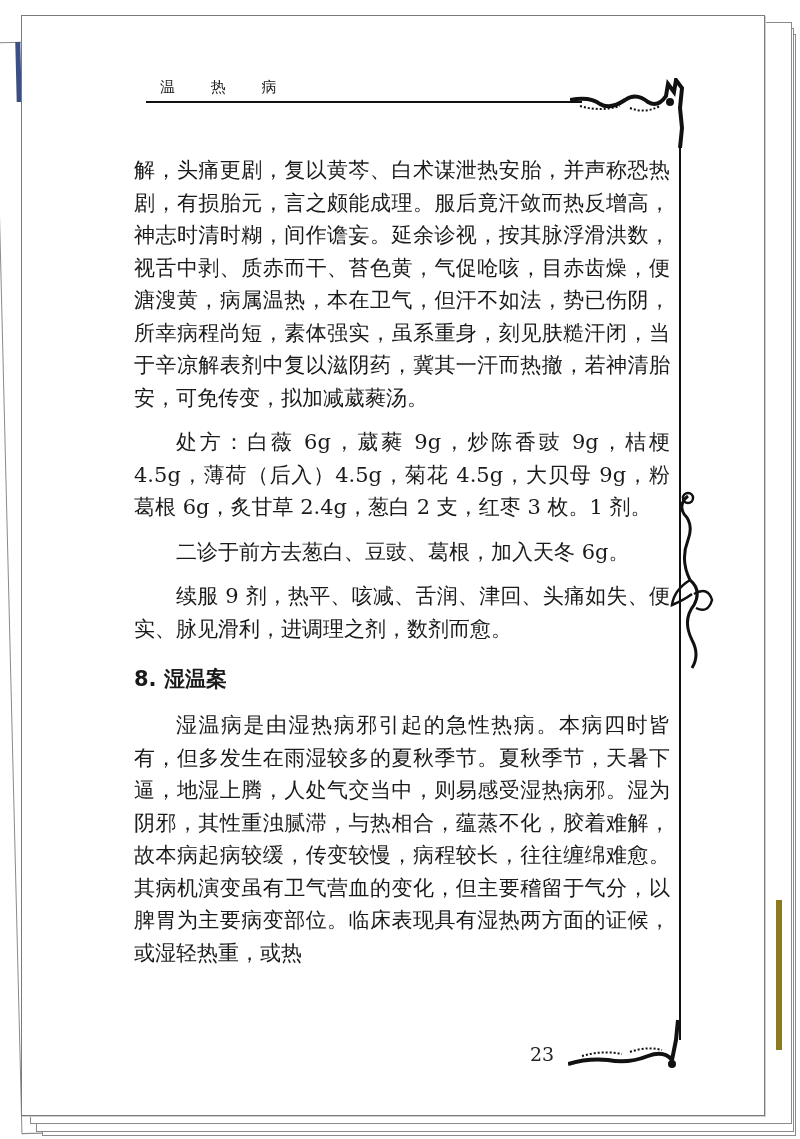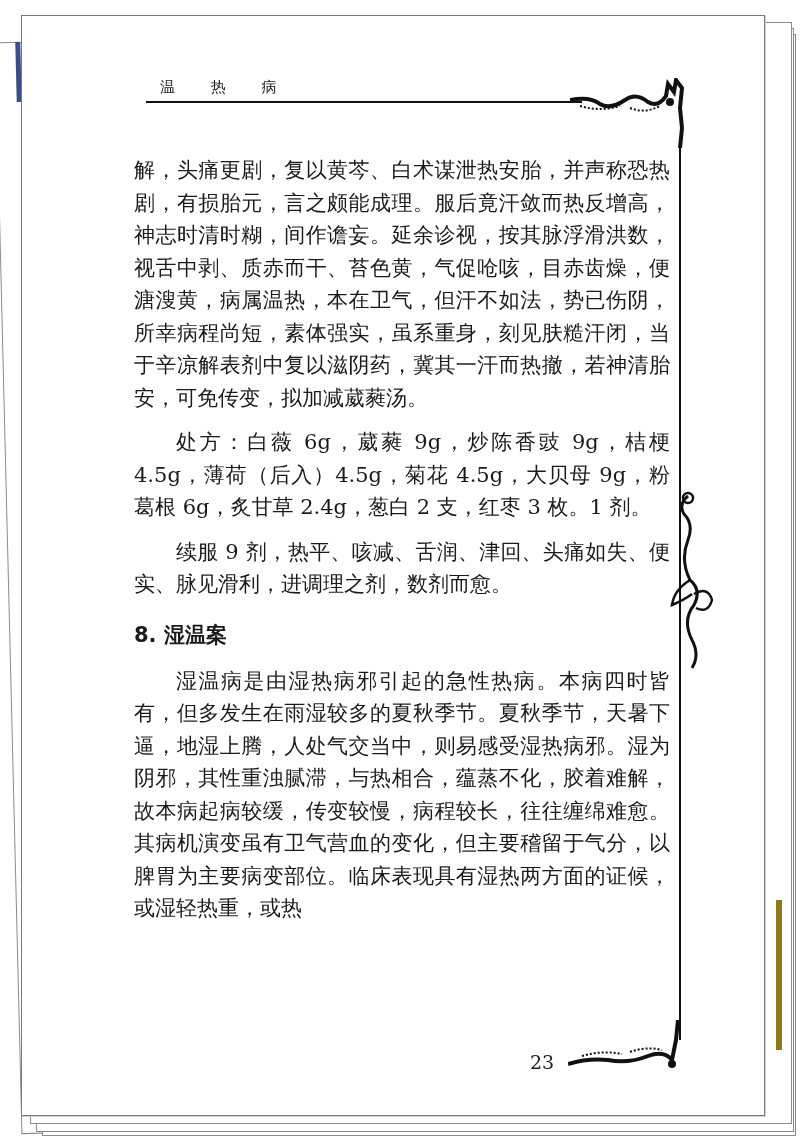--- a/index.html
+++ b/index.html
@@ -33,21 +33,21 @@
       text-align: justify;
     }
     .content p { margin: 12px; }
     .indent { text-indent: 2em; }
     .section-title {
       font-family: "DejaVu Sans", "Liberation Sans", sans-serif;
       font-weight: bold; font-size: 21px;
       margin: 18px 0 14px 12px !important; line-height: 32px;
     }
     .note-label { font-family: "DejaVu Sans", "Liberation Sans", sans-serif; font-weight: bold; }
-    .page-number { position: absolute; left: 530px; top: 1043px; font-size: 19px; color: #222; margin-top: 8px; }
+    .page-number { position: absolute; left: 530px; top: 1043px; font-size: 19px; color: #222; }
   </style>
 </head>
 <body>
 
 <div class="sheet sheet-back-1"></div>
 <div class="blue-spine"></div>
 <div class="sheet sheet-back-4"></div>
 <div class="sheet sheet-back-3"></div>
 <div class="sheet sheet-back-2"></div>
 <div class="gold-edge"></div>
@@ -72,18 +72,19 @@
 
 <svg class="ornament" style="left:568px;top:1020px" width="120" height="60" viewBox="0 0 120 60">
   <path d="M0 44 Q20 38 40 40 Q60 44 80 36 Q96 30 104 40 L108 20 L110 0" fill="none" stroke="#111" stroke-width="4"></path>
   <path d="M14 36 Q34 30 54 34 M62 32 Q78 26 94 30" fill="none" stroke="#111" stroke-width="2" stroke-dasharray="2 2"></path>
   <circle cx="104" cy="44" r="4" fill="#111"></circle>
 </svg>
 
 <div class="content">
   <p>解，头痛更剧，复以黄芩、白术谋泄热安胎，并声称恐热剧，有损胎元，言之颇能成理。服后竟汗敛而热反增高，神志时清时糊，间作谵妄。延余诊视，按其脉浮滑洪数，视舌中剥、质赤而干、苔色黄，气促呛咳，目赤齿燥，便溏溲黄，病属温热，本在卫气，但汗不如法，势已伤阴，所幸病程尚短，素体强实，虽系重身，刻见肤糙汗闭，当于辛凉解表剂中复以滋阴药，冀其一汗而热撤，若神清胎安，可免传变，拟加减葳蕤汤。</p>
   <p class="indent">处方：白薇 6g，葳蕤 9g，炒陈香豉 9g，桔梗 4.5g，薄荷（后入）4.5g，菊花 4.5g，大贝母 9g，粉葛根 6g，炙甘草 2.4g，葱白 2 支，红枣 3 枚。1 剂。</p>
+  <p class="indent">二诊于前方去葱白、豆豉、葛根，加入天冬 6g。</p>
   <p class="indent">续服 9 剂，热平、咳减、舌润、津回、头痛如失、便实、脉见滑利，进调理之剂，数剂而愈。</p>
   <p class="section-title">8. 湿温案</p>
   <p class="indent">湿温病是由湿热病邪引起的急性热病。本病四时皆有，但多发生在雨湿较多的夏秋季节。夏秋季节，天暑下逼，地湿上腾，人处气交当中，则易感受湿热病邪。湿为阴邪，其性重浊腻滞，与热相合，蕴蒸不化，胶着难解，故本病起病较缓，传变较慢，病程较长，往往缠绵难愈。其病机演变虽有卫气营血的变化，但主要稽留于气分，以脾胃为主要病变部位。临床表现具有湿热两方面的证候，或湿轻热重，或热</p>
 </div>
 
 <div class="page-number">23</div>
 
 </body></html>

